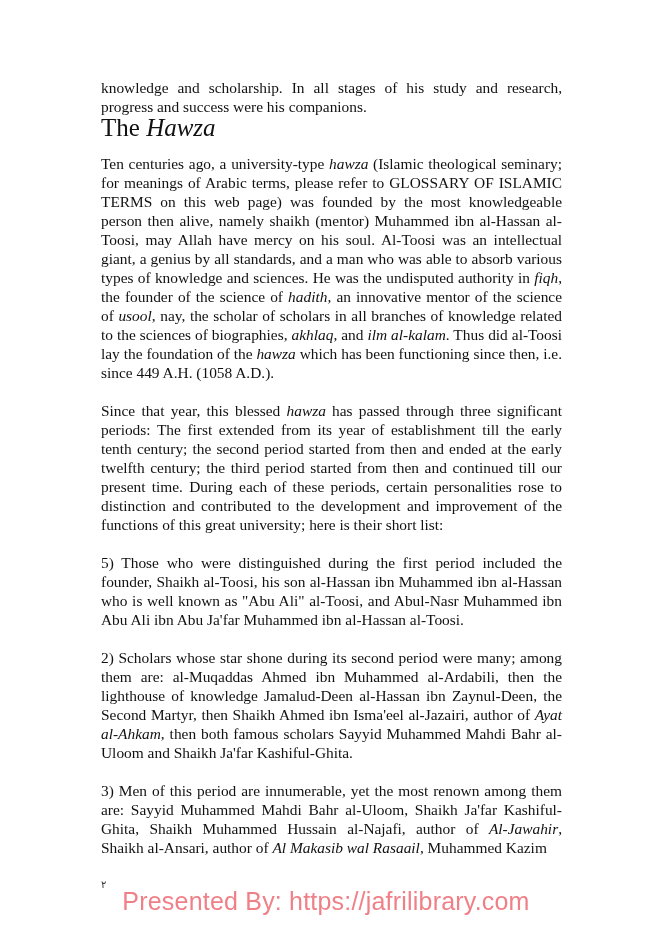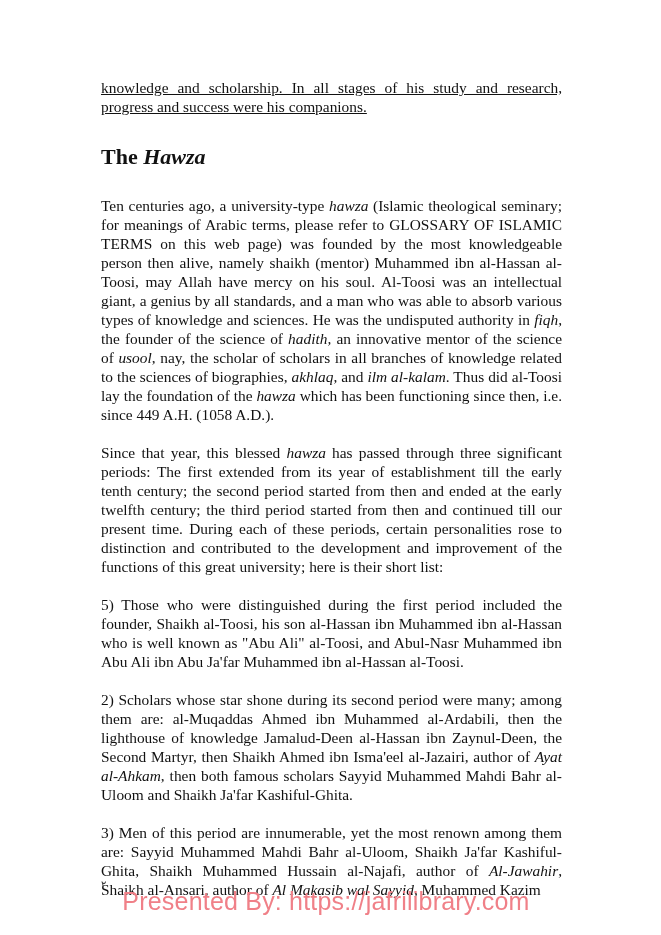--- a/index.html
+++ b/index.html
@@ -22,27 +22,26 @@
       width: 461px;
     }
     .para {
       font-size: 15.4px;
       line-height: 19px;
       text-align: justify;
       margin: 0 0 19px 0;
       hyphens: none;
     }
     .para.first {
-      margin-bottom: 29px;
-      text-decoration: underline;
+      margin-bottom: 0;
     }
     .heading {
-      font-size: 22px;
-      font-weight: bold;
-      margin: 0 0 27px 0;
+      font-size: 25px;
+      font-weight: normal;
+      margin: 0 0 14px 0;
       line-height: 24px;
     }
     .heading i { font-style: italic; }
     .page-number {
       position: absolute;
       left: 101px;
       top: 879px;
       font-size: 10px;
       color: #333333;
       font-family: "DejaVu Sans", sans-serif;
@@ -63,18 +62,18 @@
 
 <div class="page">
   <p class="para first">knowledge and scholarship. In all stages of his study and research, progress and success were his companions.</p>
 
   <h2 class="heading"><span>The </span><i>Hawza</i></h2>
 
   <p class="para">Ten centuries ago, a university-type <i>hawza</i> (Islamic theological seminary; for meanings of Arabic terms, please refer to GLOSSARY OF ISLAMIC TERMS on this web page) was founded by the most knowledgeable person then alive, namely shaikh (mentor) Muhammed ibn al-Hassan al-Toosi, may Allah have mercy on his soul. Al-Toosi was an intellectual giant, a genius by all standards, and a man who was able to absorb various types of knowledge and sciences. He was the undisputed authority in <i>fiqh</i>, the founder of the science of <i>hadith,</i> an innovative mentor of the science of <i>usool</i>, nay, the scholar of scholars in all branches of knowledge related to the sciences of biographies, <i>akhlaq</i>, and <i>ilm al-kalam</i>. Thus did al-Toosi lay the foundation of the <i>hawza</i> which has been functioning since then, i.e. since 449 A.H. (1058 A.D.).</p>
   <p class="para">Since that year, this blessed <i>hawza</i> has passed through three significant periods: The first extended from its year of establishment till the early tenth century; the second period started from then and ended at the early twelfth century; the third period started from then and continued till our present time. During each of these periods, certain personalities rose to distinction and contributed to the development and improvement of the functions of this great university; here is their short list:</p>
   <p class="para">5) Those who were distinguished during the first period included the founder, Shaikh al-Toosi, his son al-Hassan ibn Muhammed ibn al-Hassan who is well known as "Abu Ali" al-Toosi, and Abul-Nasr Muhammed ibn Abu Ali ibn Abu Ja'far Muhammed ibn al-Hassan al-Toosi.</p>
   <p class="para">2) Scholars whose star shone during its second period were many; among them are: al-Muqaddas Ahmed ibn Muhammed al-Ardabili, then the lighthouse of knowledge Jamalud-Deen al-Hassan ibn Zaynul-Deen, the Second Martyr, then Shaikh Ahmed ibn Isma'eel al-Jazairi, author of <i>Ayat al-Ahkam</i>, then both famous scholars Sayyid Muhammed Mahdi Bahr al-Uloom and Shaikh Ja'far Kashiful-Ghita.</p>
-  <p class="para">3) Men of this period are innumerable, yet the most renown among them are: Sayyid Muhammed Mahdi Bahr al-Uloom, Shaikh Ja'far Kashiful-Ghita, Shaikh Muhammed Hussain al-Najafi, author of <i>Al-Jawahir</i>, Shaikh al-Ansari, author of <i>Al Makasib wal Sayyid</i>, Muhammed Kazim</p>
+  <p class="para">3) Men of this period are innumerable, yet the most renown among them are: Sayyid Muhammed Mahdi Bahr al-Uloom, Shaikh Ja'far Kashiful-Ghita, Shaikh Muhammed Hussain al-Najafi, author of <i>Al-Jawahir</i>, Shaikh al-Ansari, author of <i>Al Makasib wal Rasaail</i>, Muhammed Kazim</p>
 </div>
 
 <div class="page-number">٢</div>
 
 <div class="watermark" style="color: rgb(240, 128, 136);">Presented By: https://jafrilibrary.com</div>
 
 </body></html>

